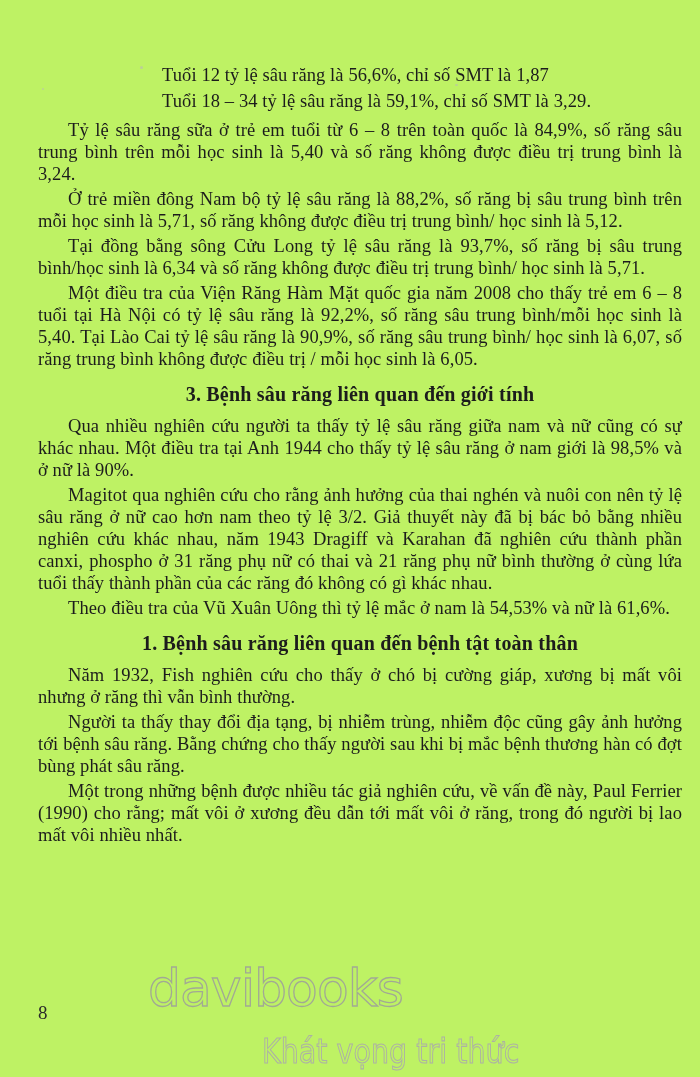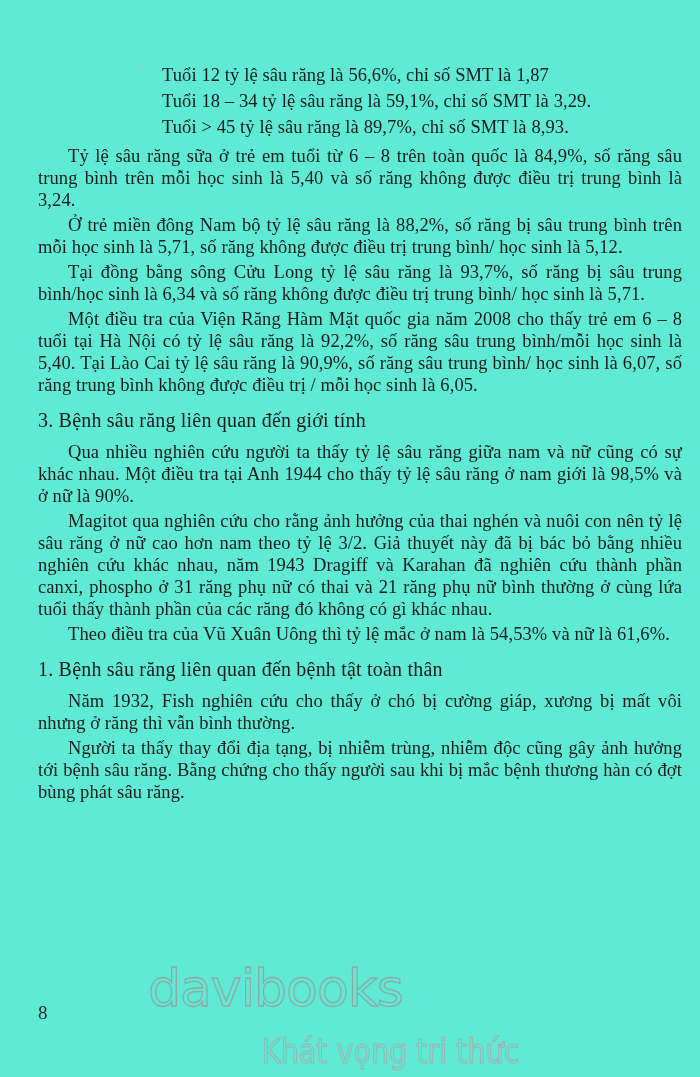--- a/index.html
+++ b/index.html
@@ -4,32 +4,32 @@
 <style>
   html,body{margin:0;padding:0;}
   body{
     width:700px;height:1077px;
     background:#ffffff;
     font-family:"Liberation Serif", serif;
     color:#1c1c1c;
     position:relative;
     overflow:hidden;
   }
-  .page{position:absolute;inset:0;background:#5eead4;}
+  .page{position:absolute;inset:0;background:#bef264;}
   .content{
     position:absolute;left:38px;top:62px;width:644px;
     font-size:18.5px;line-height:22px;text-align:justify;
     letter-spacing:.1px;
   }
   .stats{margin:0 0 5px 124px;line-height:26px;text-align:left;}
   .stat-line{white-space:nowrap;}
   p.para{margin:0 0 3px 0;text-indent:30px;}
   h2.sec{
-    font-size:20px;line-height:24px;font-weight:normal;
-    margin:12px 0 9px 0;text-align:left;letter-spacing:.2px;
+    font-size:20px;line-height:24px;font-weight:bold;
+    margin:12px 0 9px 0;text-align:center;letter-spacing:.2px;
   }
   .pagenum{
     position:absolute;left:38px;top:1002px;
     font-size:19px;color:#2a2a2a;
   }
   .wm-brand{
     position:absolute;left:148px;top:962px;z-index:5;
     font-family:"DejaVu Sans", sans-serif;
     font-size:52px;line-height:1;font-weight:400;
     letter-spacing:-1px;
@@ -60,36 +60,36 @@
 
   <div class="speck s1"></div>
   <div class="speck s2"></div>
   <div class="speck s3"></div>
 
   <div class="content">
 
     <div class="stats">
       <div class="stat-line">Tuổi 12 tỷ lệ sâu răng là 56,6%, chỉ số SMT là 1,87</div>
       <div class="stat-line">Tuổi 18 – 34 tỷ lệ sâu răng là 59,1%, chỉ số SMT là 3,29.</div>
-      <div class="stat-line">Tuổi &gt; 45 tỷ lệ sâu răng là 89,7%, chỉ số SMT là 8,93.</div>
     </div>
 
     <p class="para">Tỷ lệ sâu răng sữa ở trẻ em tuổi từ 6 – 8 trên toàn quốc là 84,9%, số răng sâu trung bình trên mỗi học sinh là 5,40 và số răng không được điều trị trung bình là 3,24.</p>
     <p class="para">Ở trẻ miền đông Nam bộ tỷ lệ sâu răng là 88,2%, số răng bị sâu trung bình trên mỗi học sinh là 5,71, số răng không được điều trị trung bình/ học sinh là 5,12.</p>
     <p class="para">Tại đồng bằng sông Cửu Long tỷ lệ sâu răng là 93,7%, số răng bị sâu trung bình/học sinh là 6,34 và số răng không được điều trị trung bình/ học sinh là 5,71.</p>
     <p class="para">Một điều tra của Viện Răng Hàm Mặt quốc gia năm 2008 cho thấy trẻ em 6 – 8 tuổi tại Hà Nội có tỷ lệ sâu răng là 92,2%, số răng sâu trung bình/mỗi học sinh là 5,40. Tại Lào Cai tỷ lệ sâu răng là 90,9%, số răng sâu trung bình/ học sinh là 6,07, số răng trung bình không được điều trị / mỗi học sinh là 6,05.</p>
 
     <h2 class="sec">3. Bệnh sâu răng liên quan đến giới tính</h2>
     <p class="para">Qua nhiều nghiên cứu người ta thấy tỷ lệ sâu răng giữa nam và nữ cũng có sự khác nhau. Một điều tra tại Anh 1944 cho thấy tỷ lệ sâu răng ở nam giới là 98,5% và ở nữ là 90%.</p>
     <p class="para">Magitot qua nghiên cứu cho rằng ảnh hưởng của thai nghén và nuôi con nên tỷ lệ sâu răng ở nữ cao hơn nam theo tỷ lệ 3/2. Giả thuyết này đã bị bác bỏ bằng nhiều nghiên cứu khác nhau, năm 1943 Dragiff và Karahan đã nghiên cứu thành phần canxi, phospho ở 31 răng phụ nữ có thai và 21 răng phụ nữ bình thường ở cùng lứa tuổi thấy thành phần của các răng đó không có gì khác nhau.</p>
     <p class="para">Theo điều tra của Vũ Xuân Uông thì tỷ lệ mắc ở nam là 54,53% và nữ là 61,6%.</p>
 
     <h2 class="sec">1. Bệnh sâu răng liên quan đến bệnh tật toàn thân</h2>
     <p class="para">Năm 1932, Fish nghiên cứu cho thấy ở chó bị cường giáp, xương bị mất vôi nhưng ở răng thì vẫn bình thường.</p>
     <p class="para">Người ta thấy thay đổi địa tạng, bị nhiễm trùng, nhiễm độc cũng gây ảnh hưởng tới bệnh sâu răng. Bằng chứng cho thấy người sau khi bị mắc bệnh thương hàn có đợt bùng phát sâu răng.</p>
+    <p class="para">Một trong những bệnh được nhiều tác giả nghiên cứu, về vấn đề này, Paul Ferrier (1990) cho rằng; mất vôi ở xương đều dẫn tới mất vôi ở răng, trong đó người bị lao mất vôi nhiều nhất.</p>
 
   </div>
 
   <div class="pagenum">8</div>
 
   <div class="wm-brand">davibooks</div>
   <div class="wm-slogan">Khát vọng tri thức</div>
 
 </div>
 

